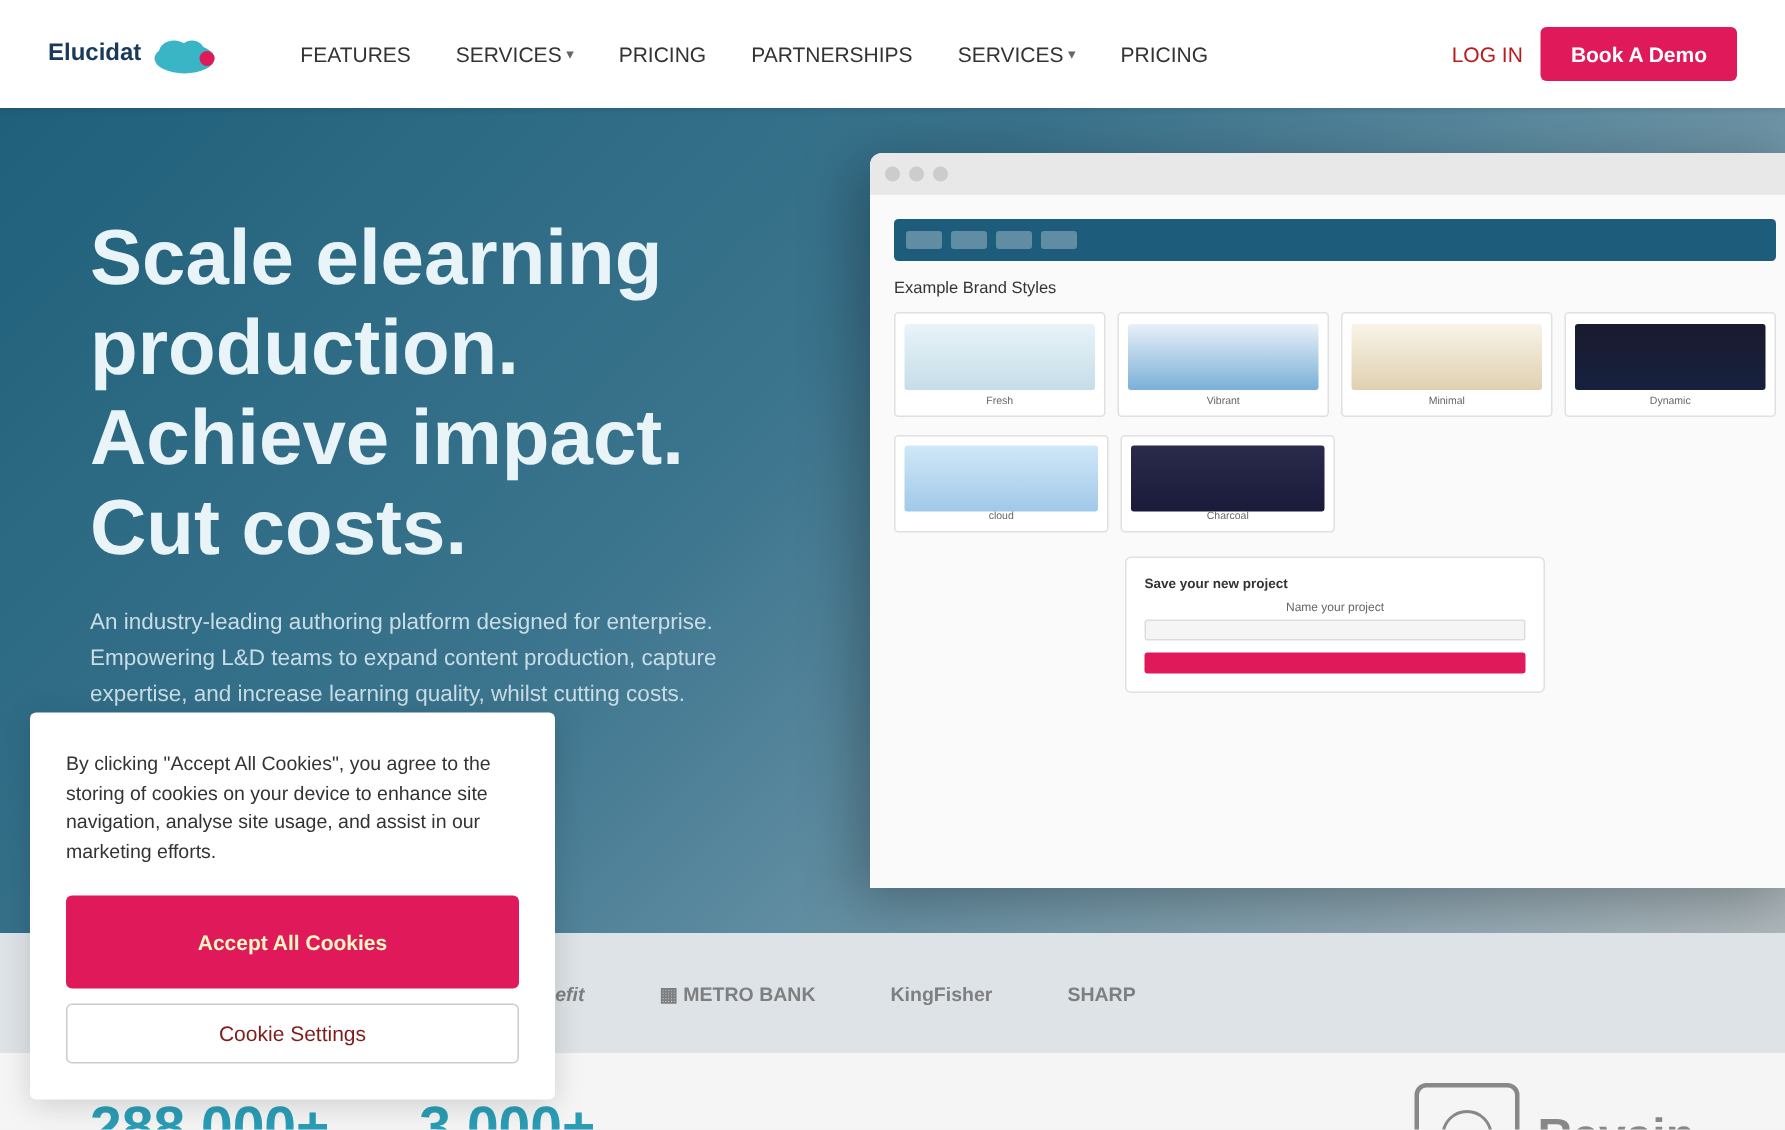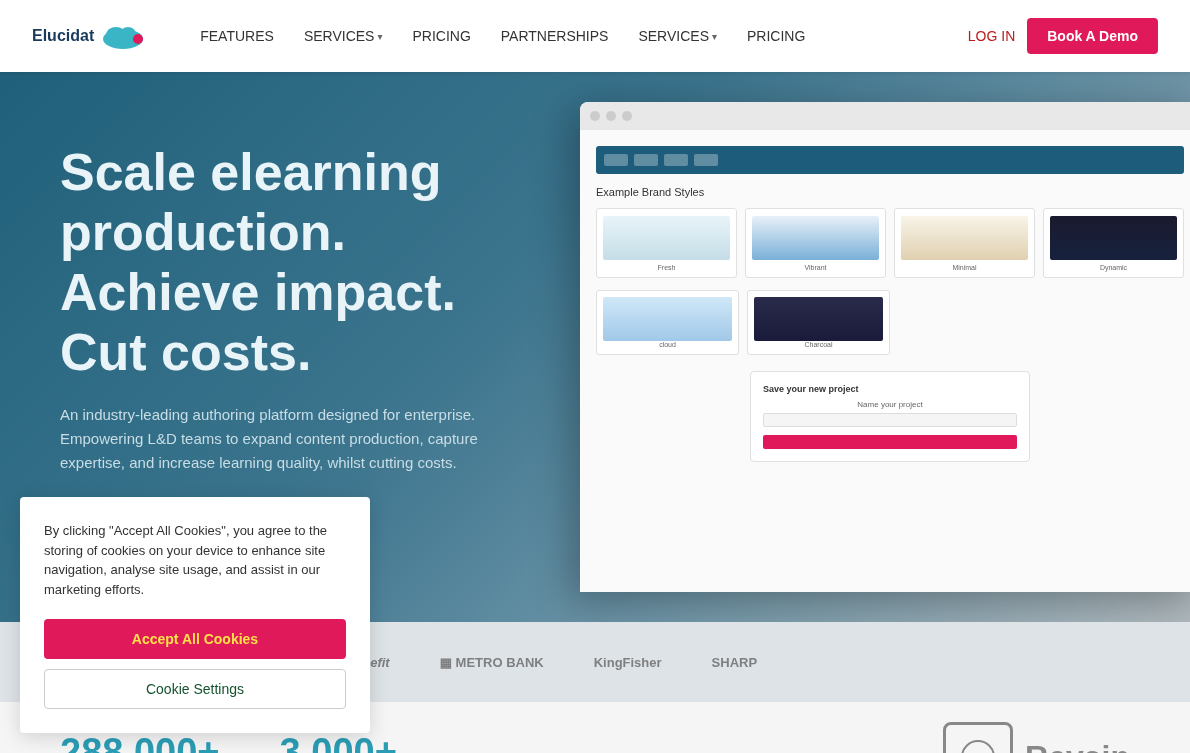--- a/index.html
+++ b/index.html
@@ -322,35 +322,35 @@
     .cookie-text {
       font-size: 13px;
       color: #333;
       line-height: 1.5;
       margin-bottom: 20px;
     }
     .cookie-accept-btn {
       display: block;
       width: 100%;
       background: #e0195a;
-      color: #fde047;
+      color: #fef9c3;
       border: none;
-      padding: 12px;
+      padding: 23px;
       border-radius: 4px;
       font-size: 14px;
       font-weight: 600;
       cursor: pointer;
       margin-bottom: 10px;
       text-align: center;
     }
     .cookie-settings-btn {
       display: block;
       width: 100%;
       background: #fff;
-      color: #14532d;
+      color: #7f1d1d;
       border: 1px solid #ccc;
       padding: 11px;
       border-radius: 4px;
       font-size: 14px;
       cursor: pointer;
       text-align: center;
     }
     .revain-icon {
       width: 70px;
       height: 70px;

